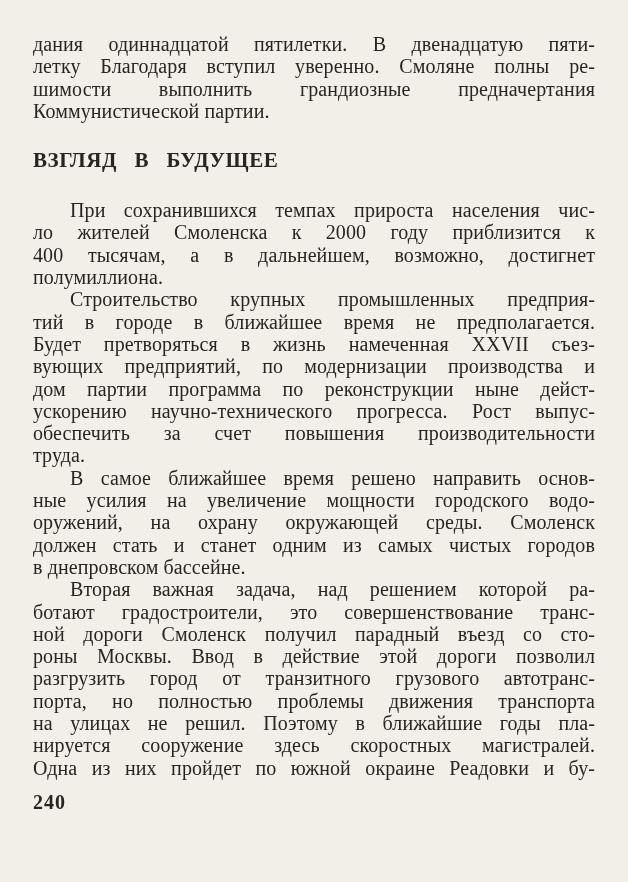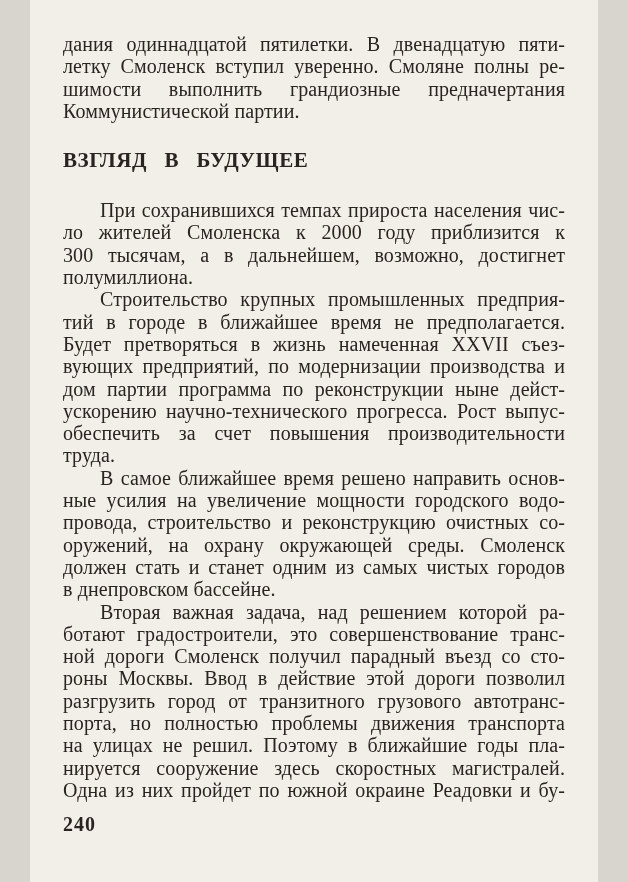--- a/index.html
+++ b/index.html
@@ -2,21 +2,21 @@
 <html><head>
 <meta charset="utf-8">
 <style>
   html, body {
     margin: 0;
     padding: 0;
     background: #d8d4ce;
   }
   .page {
     position: relative;
-    width: 568px;
+    width: 628px;
     height: 882px;
     margin: 0 auto;
     box-sizing: border-box;
     padding: 33px 33px 0 33px;
     background: #f2eee8;
     color: #29241f;
     font-family: "Liberation Serif", serif;
     font-size: 20px;
     line-height: 22.3px;
     overflow: hidden;
@@ -55,47 +55,46 @@
     margin-top: 12px;
   }
 </style>
 </head>
 <body>
 
 <div class="page" style="background: rgb(242, 238, 232); color: rgb(41, 36, 31);">
   <div>
       <div class="para">
         <div class="line j">дания одиннадцатой пятилетки. В двенадцатую пяти-</div>
-        <div class="line j">летку Смоленск вступил уверенно. Смоляне полны ре-</div>
+        <div class="line j">летку Благодаря вступил уверенно. Смоляне полны ре-</div>
         <div class="line j">шимости выполнить грандиозные предначертания</div>
         <div class="line plain">Коммунистической партии.</div>
       </div>
     </div>
   <h1 class="heading">ВЗГЛЯД  В  БУДУЩЕЕ</h1>
   <div>
       <div class="para">
         <div class="line j indent">При сохранившихся темпах прироста населения чис-</div>
         <div class="line j">ло жителей Смоленска к 2000 году приблизится к</div>
-        <div class="line j">300 тысячам, а в дальнейшем, возможно, достигнет</div>
+        <div class="line j">400 тысячам, а в дальнейшем, возможно, достигнет</div>
         <div class="line plain">полумиллиона.</div>
       </div>
       <div class="para">
         <div class="line j indent">Строительство крупных промышленных предприя-</div>
         <div class="line j">тий в городе в ближайшее время не предполагается.</div>
         <div class="line j">Будет претворяться в жизнь намеченная XXVII съез-</div>
         <div class="line j">вующих предприятий, по модернизации производства и</div>
         <div class="line j">дом партии программа по реконструкции ныне дейст-</div>
         <div class="line j">ускорению научно-технического прогресса. Рост выпус-</div>
         <div class="line j">обеспечить за счет повышения производительности</div>
         <div class="line plain">труда.</div>
       </div>
       <div class="para">
         <div class="line j indent">В самое ближайшее время решено направить основ-</div>
         <div class="line j">ные усилия на увеличение мощности городского водо-</div>
-        <div class="line j">провода, строительство и реконструкцию очистных со-</div>
         <div class="line j">оружений, на охрану окружающей среды. Смоленск</div>
         <div class="line j">должен стать и станет одним из самых чистых городов</div>
         <div class="line plain">в днепровском бассейне.</div>
       </div>
       <div class="para">
         <div class="line j indent">Вторая важная задача, над решением которой ра-</div>
         <div class="line j">ботают градостроители, это совершенствование транс-</div>
         <div class="line j">ной дороги Смоленск получил парадный въезд со сто-</div>
         <div class="line j">роны Москвы. Ввод в действие этой дороги позволил</div>
         <div class="line j">разгрузить город от транзитного грузового автотранс-</div>

